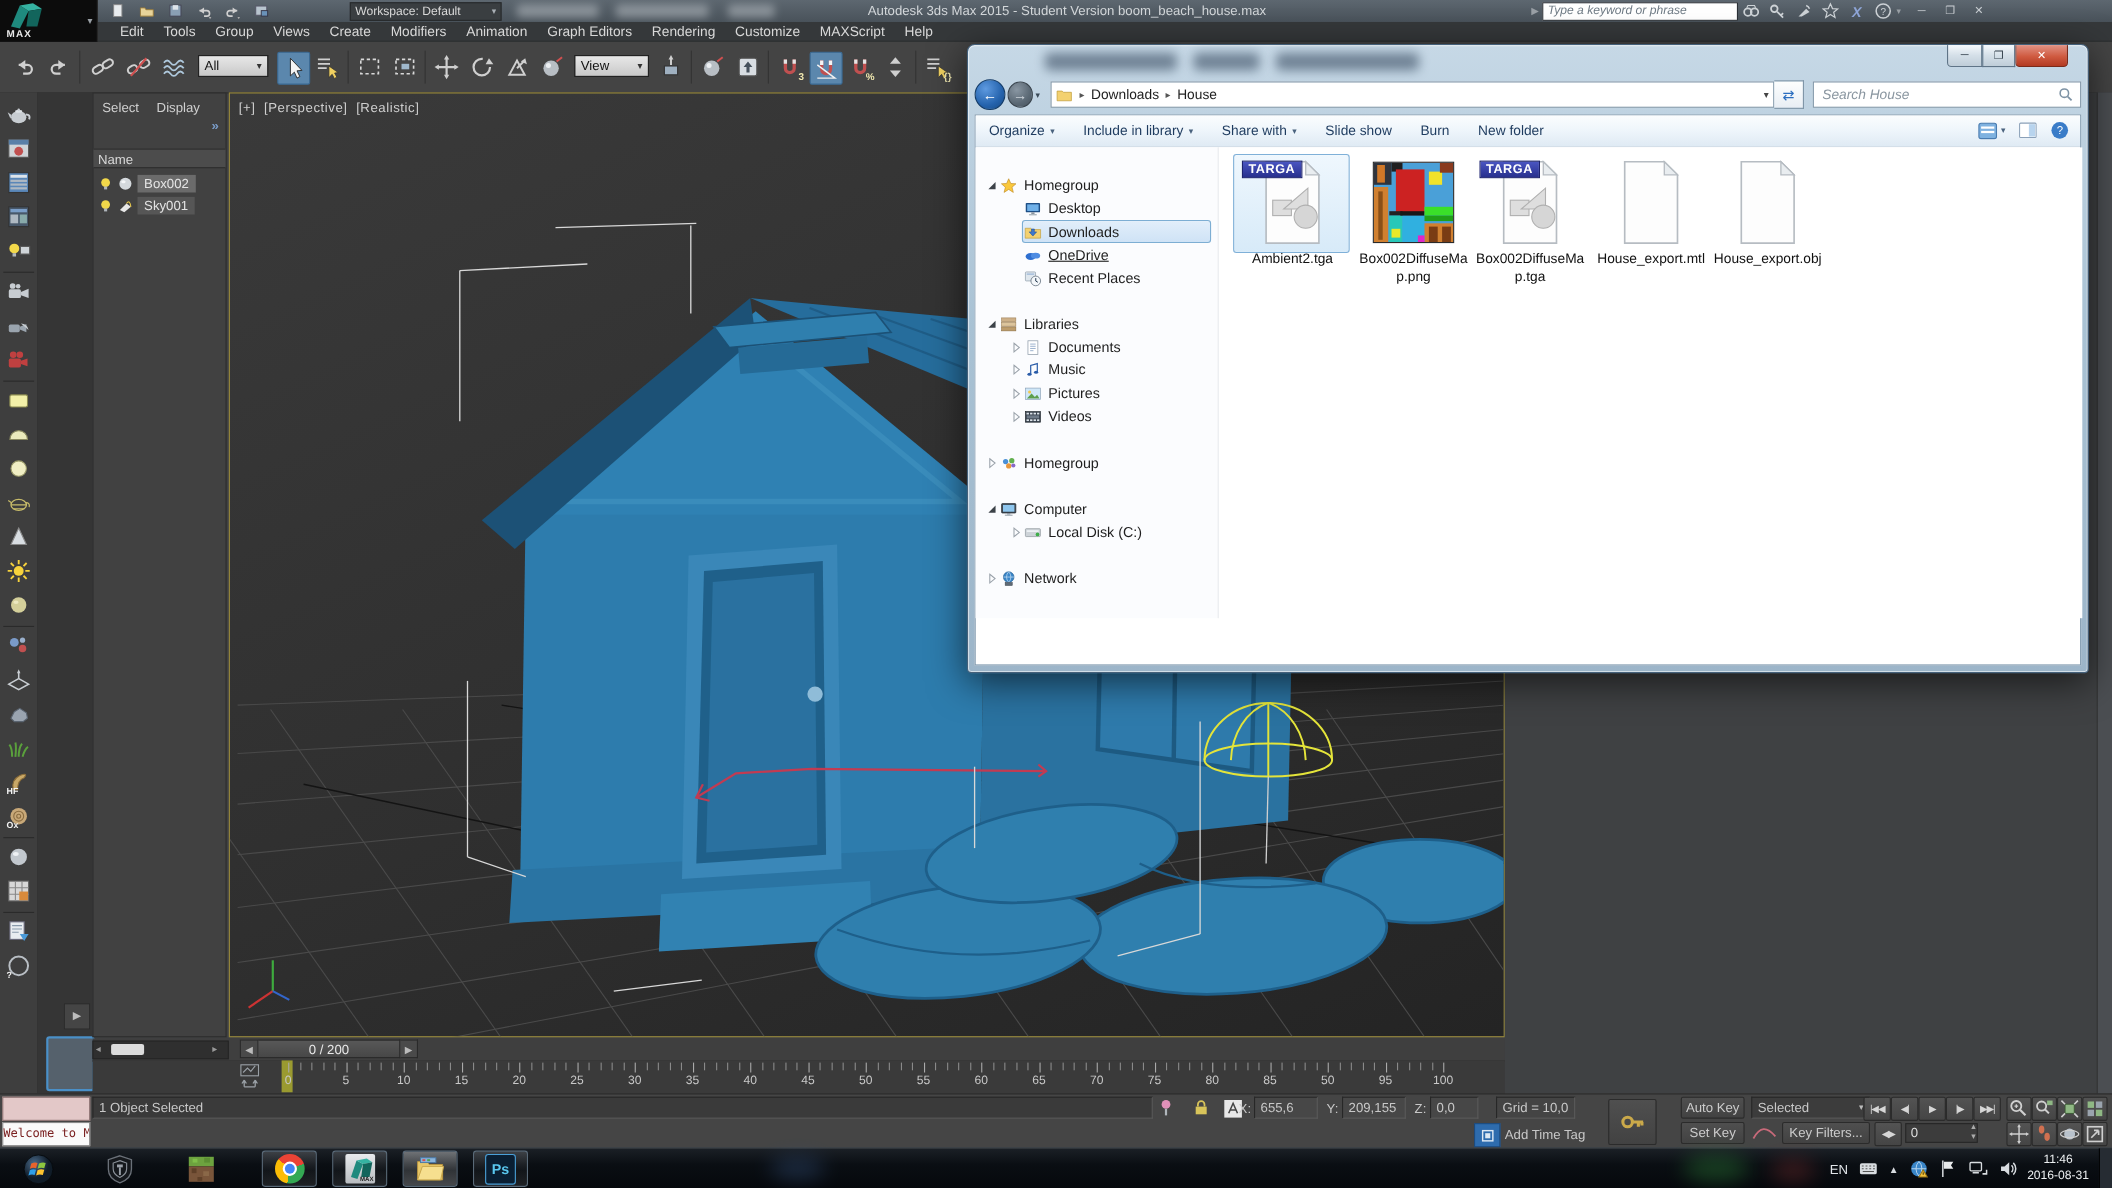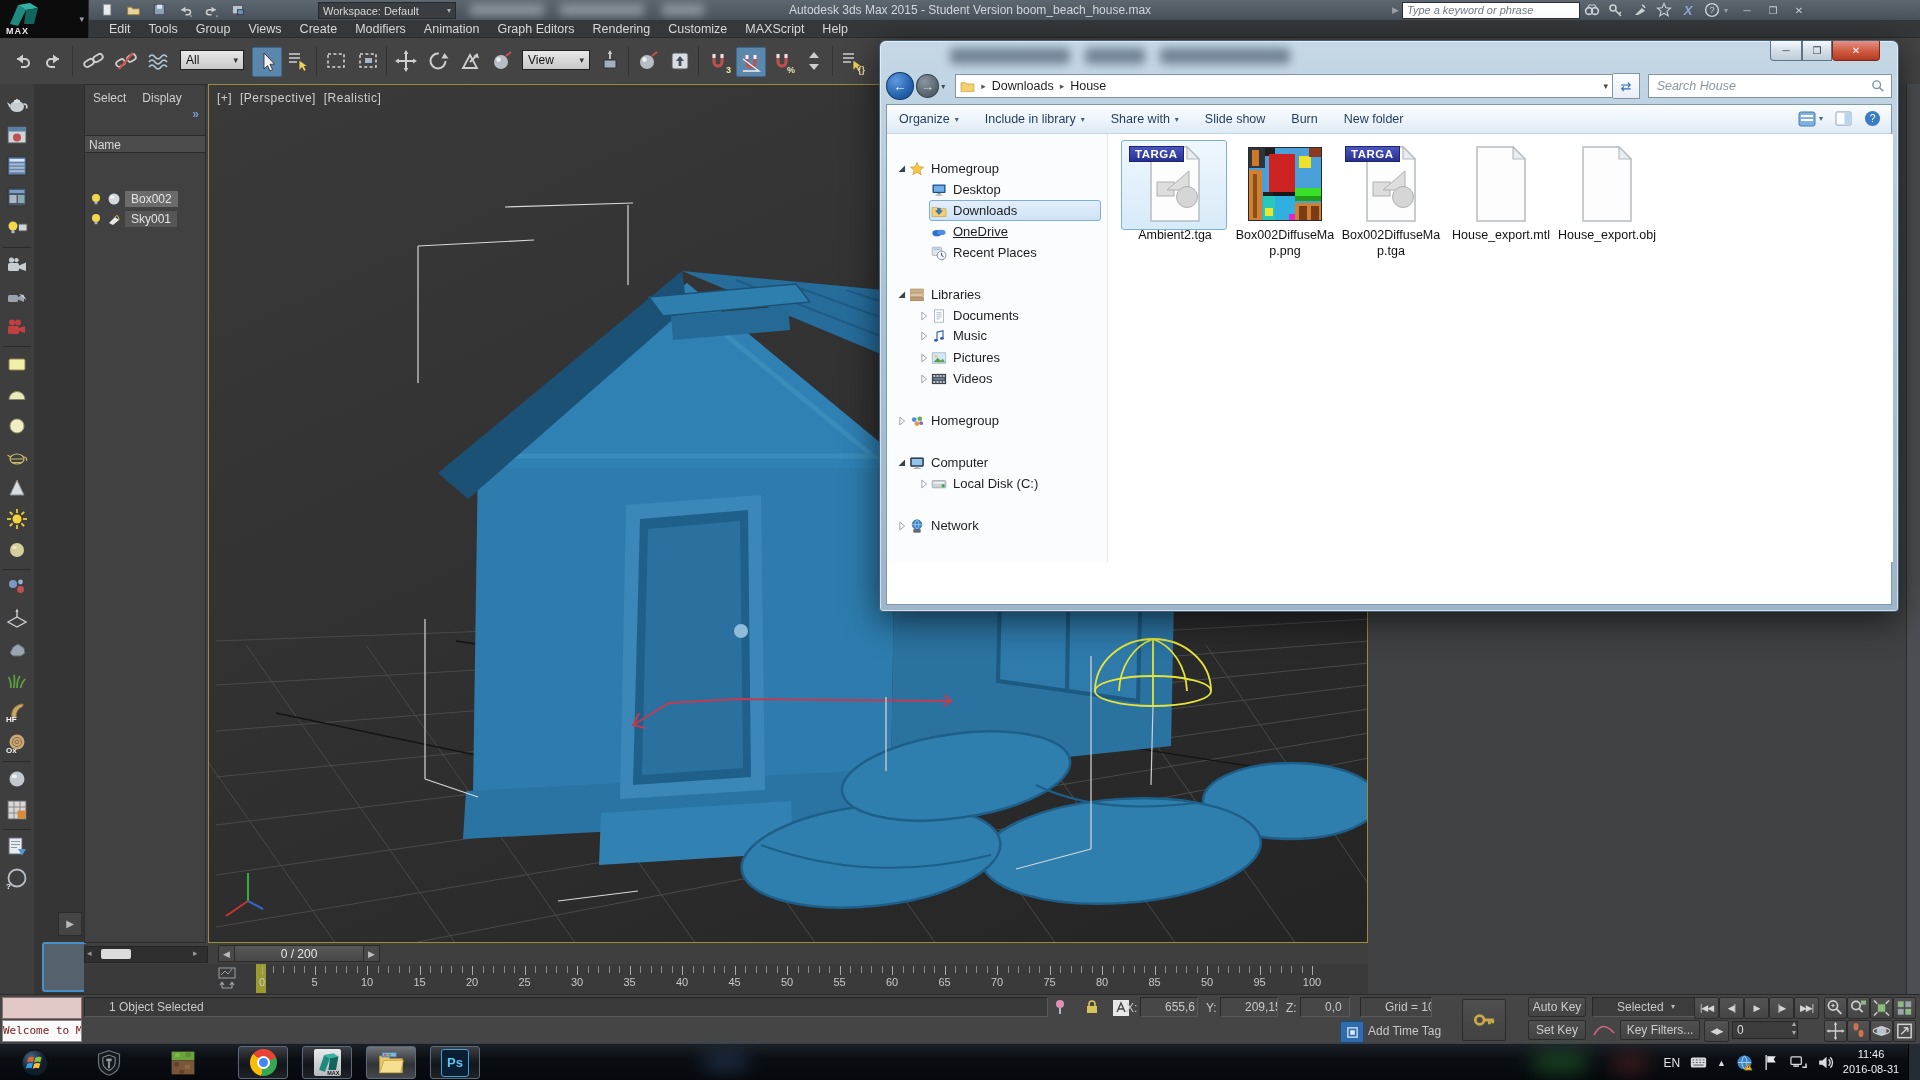--- a/index.html
+++ b/index.html
@@ -42,37 +42,37 @@
   .mx-lefticons{position:absolute;left:0;top:84px;width:34px;height:959px;background:#3e3e3e;border-right:1px solid #2c2c2c;}
   .lico{position:absolute;left:5px;width:24px;height:24px;}
   .lico svg{width:24px;height:24px;}
   .lsep{position:absolute;left:3px;width:28px;height:1px;background:#2a2a2a;}
   .gapcol{position:absolute;left:34px;top:84px;width:50px;height:959px;background:#353535;}
   .scenepanel{position:absolute;left:84px;top:84px;width:122px;height:859px;background:#414141;border:1px solid #2c2c2c;box-sizing:border-box;}
   .sp-tab{color:#d0d0d0;font-size:12px;display:inline-block;padding:4px 8px 2px 8px;}
   .sp-more{position:absolute;right:6px;top:22px;color:#7a9cc8;font-size:12px;font-weight:bold;}
   .sp-name{position:absolute;left:0;top:50px;width:100%;height:18px;background:#4c4c4c;border-top:1px solid #2a2a2a;
            border-bottom:1px solid #2a2a2a;color:#d8d8d8;font-size:12px;line-height:18px;padding-left:4px;box-sizing:border-box;}
-  .sp-row{position:absolute;left:0;width:100%;height:19px;display:flex;align-items:center;margin-top:32px;}
+  .sp-row{position:absolute;left:0;width:100%;height:19px;display:flex;align-items:center;}
   .sp-row svg{width:14px;height:14px;margin-left:4px;}
   .sp-lab{font-size:12px;color:#e4e4e4;margin-left:4px;padding:1px 6px;}
   .viewport{position:absolute;left:208px;top:84px;width:1160px;height:859px;
             background:linear-gradient(155deg,#3a3a3a 0%,#2f2f2f 55%,#242424 100%);
             border:1px solid #9c8b3a;box-sizing:border-box;}
   .vp-label{position:absolute;left:8px;top:6px;color:#cfcfcf;font-size:12px;letter-spacing:.5px;}
   .vp-label span{margin-right:4px;}
   .rightgap{position:absolute;left:1368px;top:84px;width:552px;height:959px;background:#3f4143;}
   .rightstrip{position:absolute;left:1906px;top:84px;width:14px;height:959px;background:#4b4e52;border-left:1px solid #2e2e2e;}
   .tsrow{position:absolute;left:84px;top:944px;width:1284px;height:20px;background:#3f3f3f;border-bottom:1px solid #2b2b2b;}
   .ruler{position:absolute;left:84px;top:964px;width:1284px;height:30px;background:#3a3a3a;border-bottom:1px solid #262626;}
   .tickline{position:absolute;top:2px;width:1px;height:7px;background:#8a8a8a;}
   .ticklab{position:absolute;top:12px;width:30px;margin-left:-15px;text-align:center;color:#c8c8c8;font-size:11px;}
   .statusbar{position:absolute;left:0;top:994px;width:1920px;height:49px;background:#454545;border-top:1px solid #2a2a2a;}
   .sfield{position:absolute;background:#3a3a3a;border:1px solid #272727;border-bottom-color:#5a5a5a;border-right-color:#5a5a5a;
-          color:#c8c8c8;font-size:12px;line-height:18px;padding:0 24px;box-sizing:border-box;height:20px;white-space:nowrap;overflow:hidden;}
+          color:#c8c8c8;font-size:12px;line-height:18px;padding:0 5px;box-sizing:border-box;height:20px;white-space:nowrap;overflow:hidden;}
   .sbtn{position:absolute;background:linear-gradient(#4f4f4f,#424242);border:1px solid #2b2b2b;color:#ccc;font-size:12px;
         display:flex;align-items:center;justify-content:center;box-sizing:border-box;border-radius:2px;}
   .slab{position:absolute;color:#c8c8c8;font-size:12px;}
   .trbtn{position:absolute;width:23px;height:20px;background:linear-gradient(#535353,#454545);border:1px solid #2b2b2b;
          color:#d6d6d6;font-size:9px;display:flex;align-items:center;justify-content:center;border-radius:2px;letter-spacing:-1px;}
   
   .explorer{position:absolute;left:879px;top:40px;width:1018px;height:570px;border-radius:7px 7px 4px 4px;
             background:linear-gradient(#c6d8e6,#a9c2d4 45%,#9cb5c9);border:1px solid #44607a;
             box-shadow:0 8px 34px rgba(0,0,0,.6), inset 0 0 0 1px rgba(255,255,255,.55);z-index:20;}
   .ex-censor{position:absolute;height:16px;top:7px;background:#2c3f55;opacity:.55;filter:blur(5px);border-radius:4px;}

